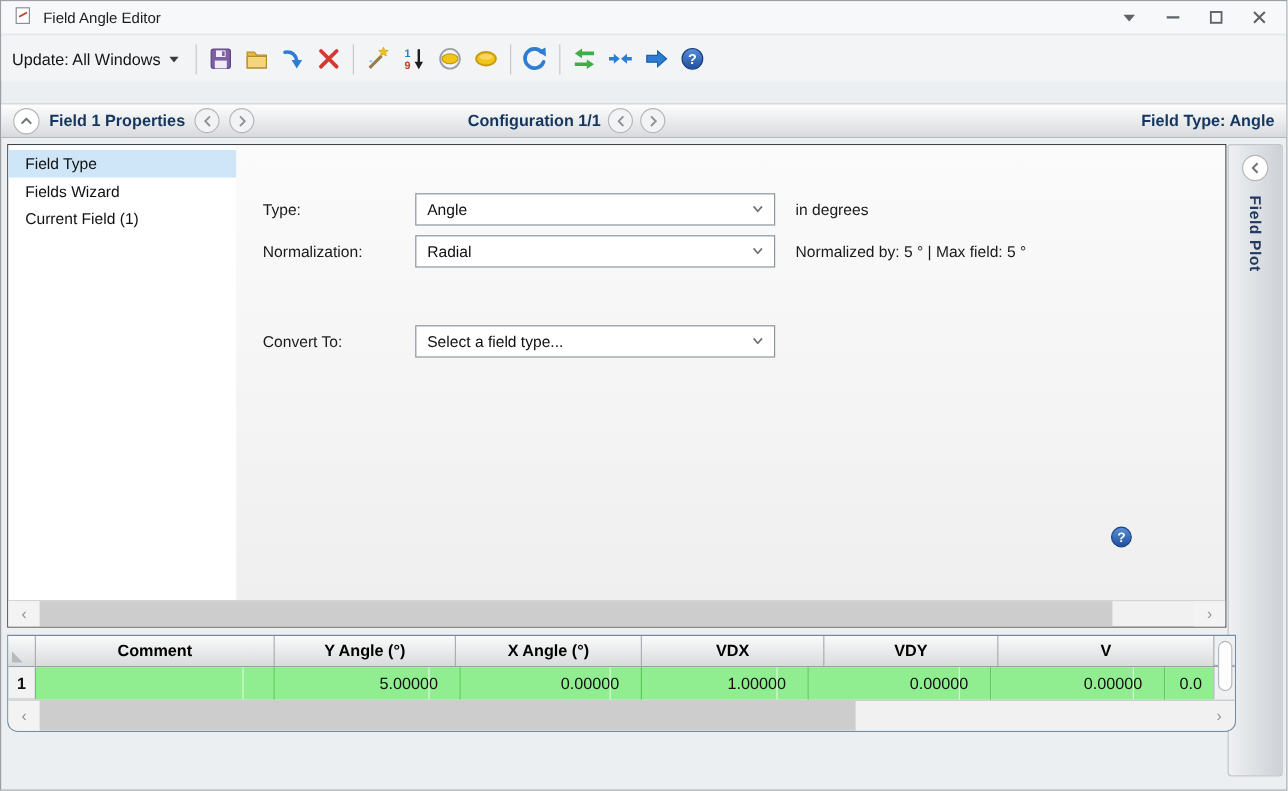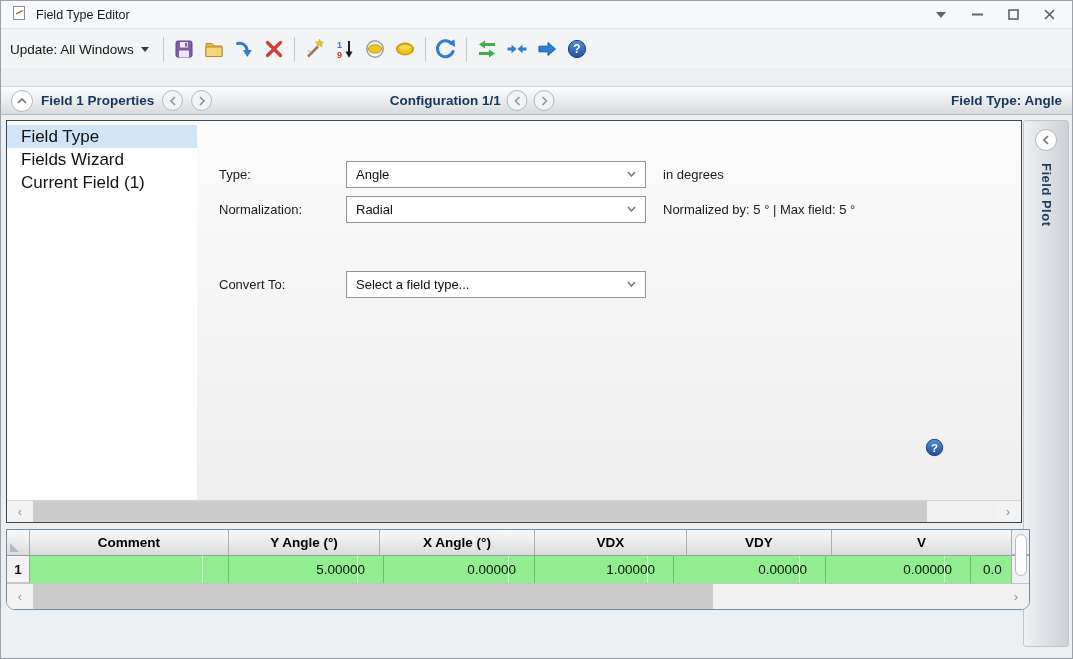--- a/index.html
+++ b/index.html
@@ -41,21 +41,21 @@
   .props-left { display: flex; align-items: center; gap: 8px; }
   .props-center { position: absolute; left: 44%; transform: translateX(-50%); display: flex; align-items: center; gap: 6px; }
   .props-right { margin-left: auto; }
   
   .main-panel {
     position: absolute; top: 119px; left: 5px; width: 1016px; height: 403px;
     background: #f5f5f5; border: 1px solid #414549; display: flex; flex-direction: column;
   }
   .main-body { flex: 1; display: flex; min-height: 0; }
   .sidebar { width: 190px; background: #ffffff; padding-top: 4px; flex: none; }
-  .side-item { height: 23px; line-height: 23px; padding-left: 14px; font-size: 17px; color: #111; }
+  .side-item { height: 23px; line-height: 23px; padding-left: 14px; font-size: 13px; color: #111; }
   .side-item.selected { background: #cfe6f8; }
   .content { flex: 1; position: relative; background: linear-gradient(#fbfbfb, #efefef); }
   .frow { position: absolute; left: 22px; display: flex; align-items: center; height: 28px; }
   .flabel { width: 127px; font-size: 13px; color: #1a1a1a; flex: none; }
   .combo {
     width: 300px; height: 27px; background: #fff; border: 1px solid #8d949b;
     display: flex; align-items: center; justify-content: space-between;
     padding: 0 9px; font-size: 13px; color: #111; flex: none;
   }
   .fsuffix { margin-left: 17px; font-size: 13px; color: #1a1a1a; white-space: nowrap; }
@@ -122,21 +122,21 @@
 
 <div class="window">
 
   <div class="titlebar">
     <span>
       <svg width="16" height="16" viewBox="0 0 16 16">
           <rect x="2.5" y="1.5" width="11" height="13" fill="#fff" stroke="#8a8f94"></rect>
           <path d="M5 9 L11.5 5.5" stroke="#c0392b" stroke-width="1.4" fill="none"></path>
         </svg>
     </span>
-    <span>Field Type Editor</span>
+    <span>Field Angle Editor</span>
     <div class="win-controls">
       <span class="win-btn">
         <svg width="10" height="6" viewBox="0 0 10 6">
             <polygon points="0,0 10,0 5,6" fill="#5d6368"></polygon>
           </svg>
       </span>
       <span class="win-btn">
         <svg width="11" height="3" viewBox="0 0 11 3">
             <line x1="0" y1="1.5" x2="11" y2="1.5" stroke="#5d6368" stroke-width="2"></line>
           </svg>

